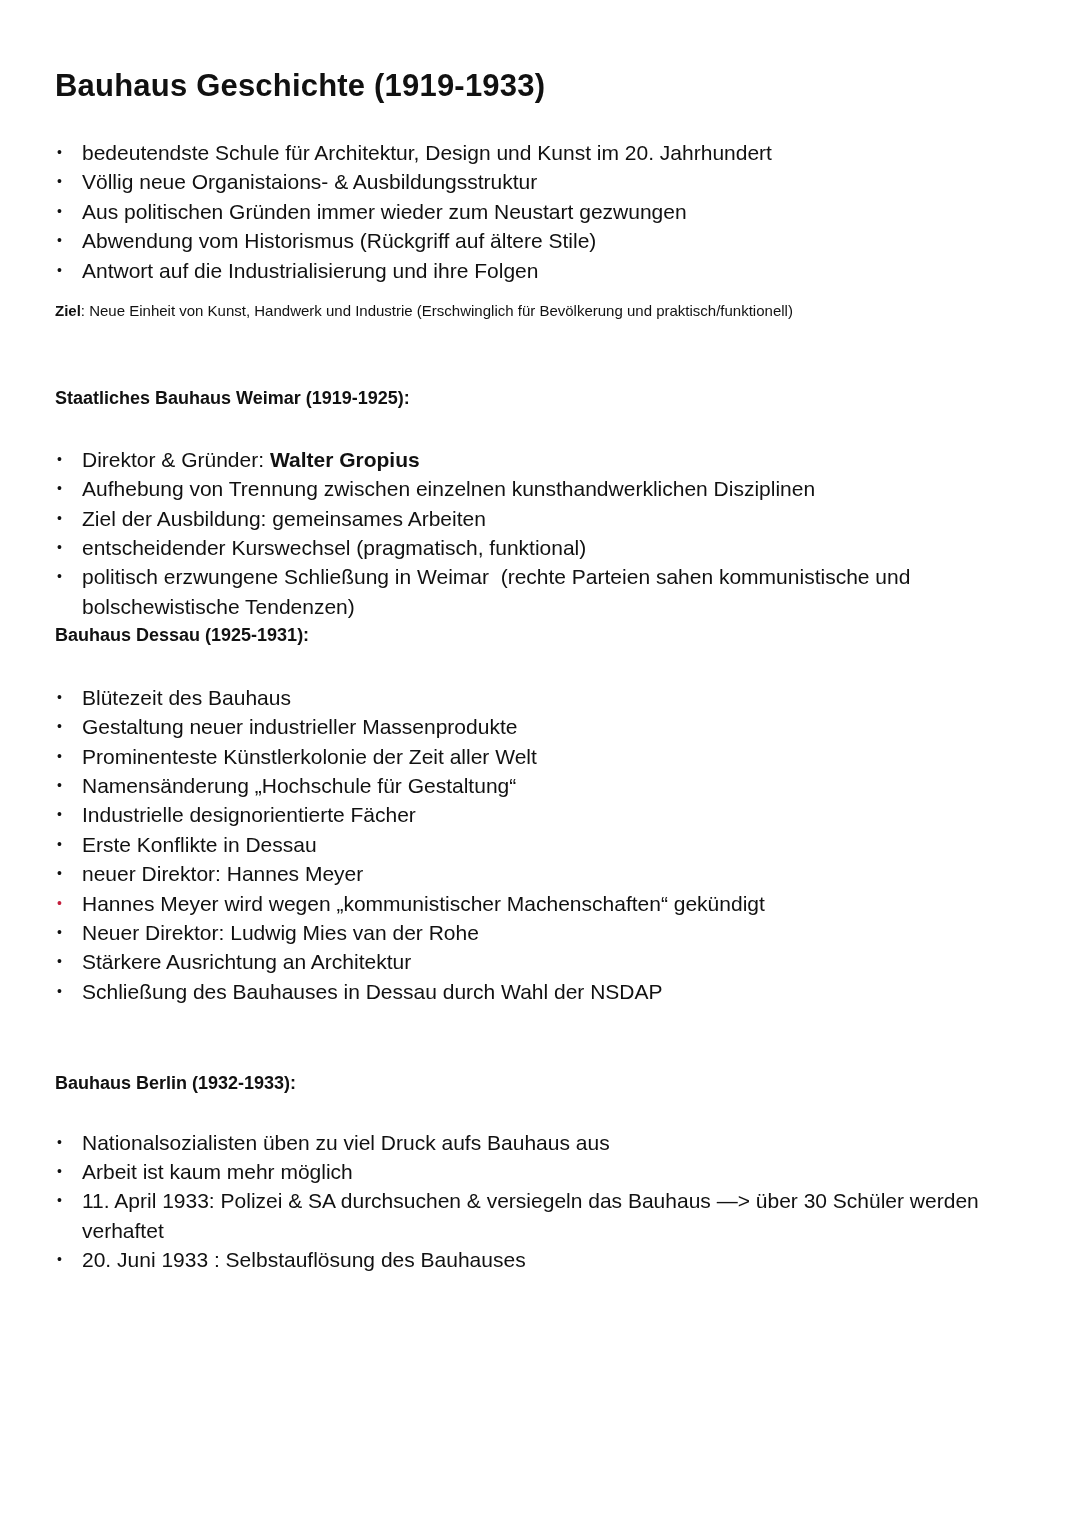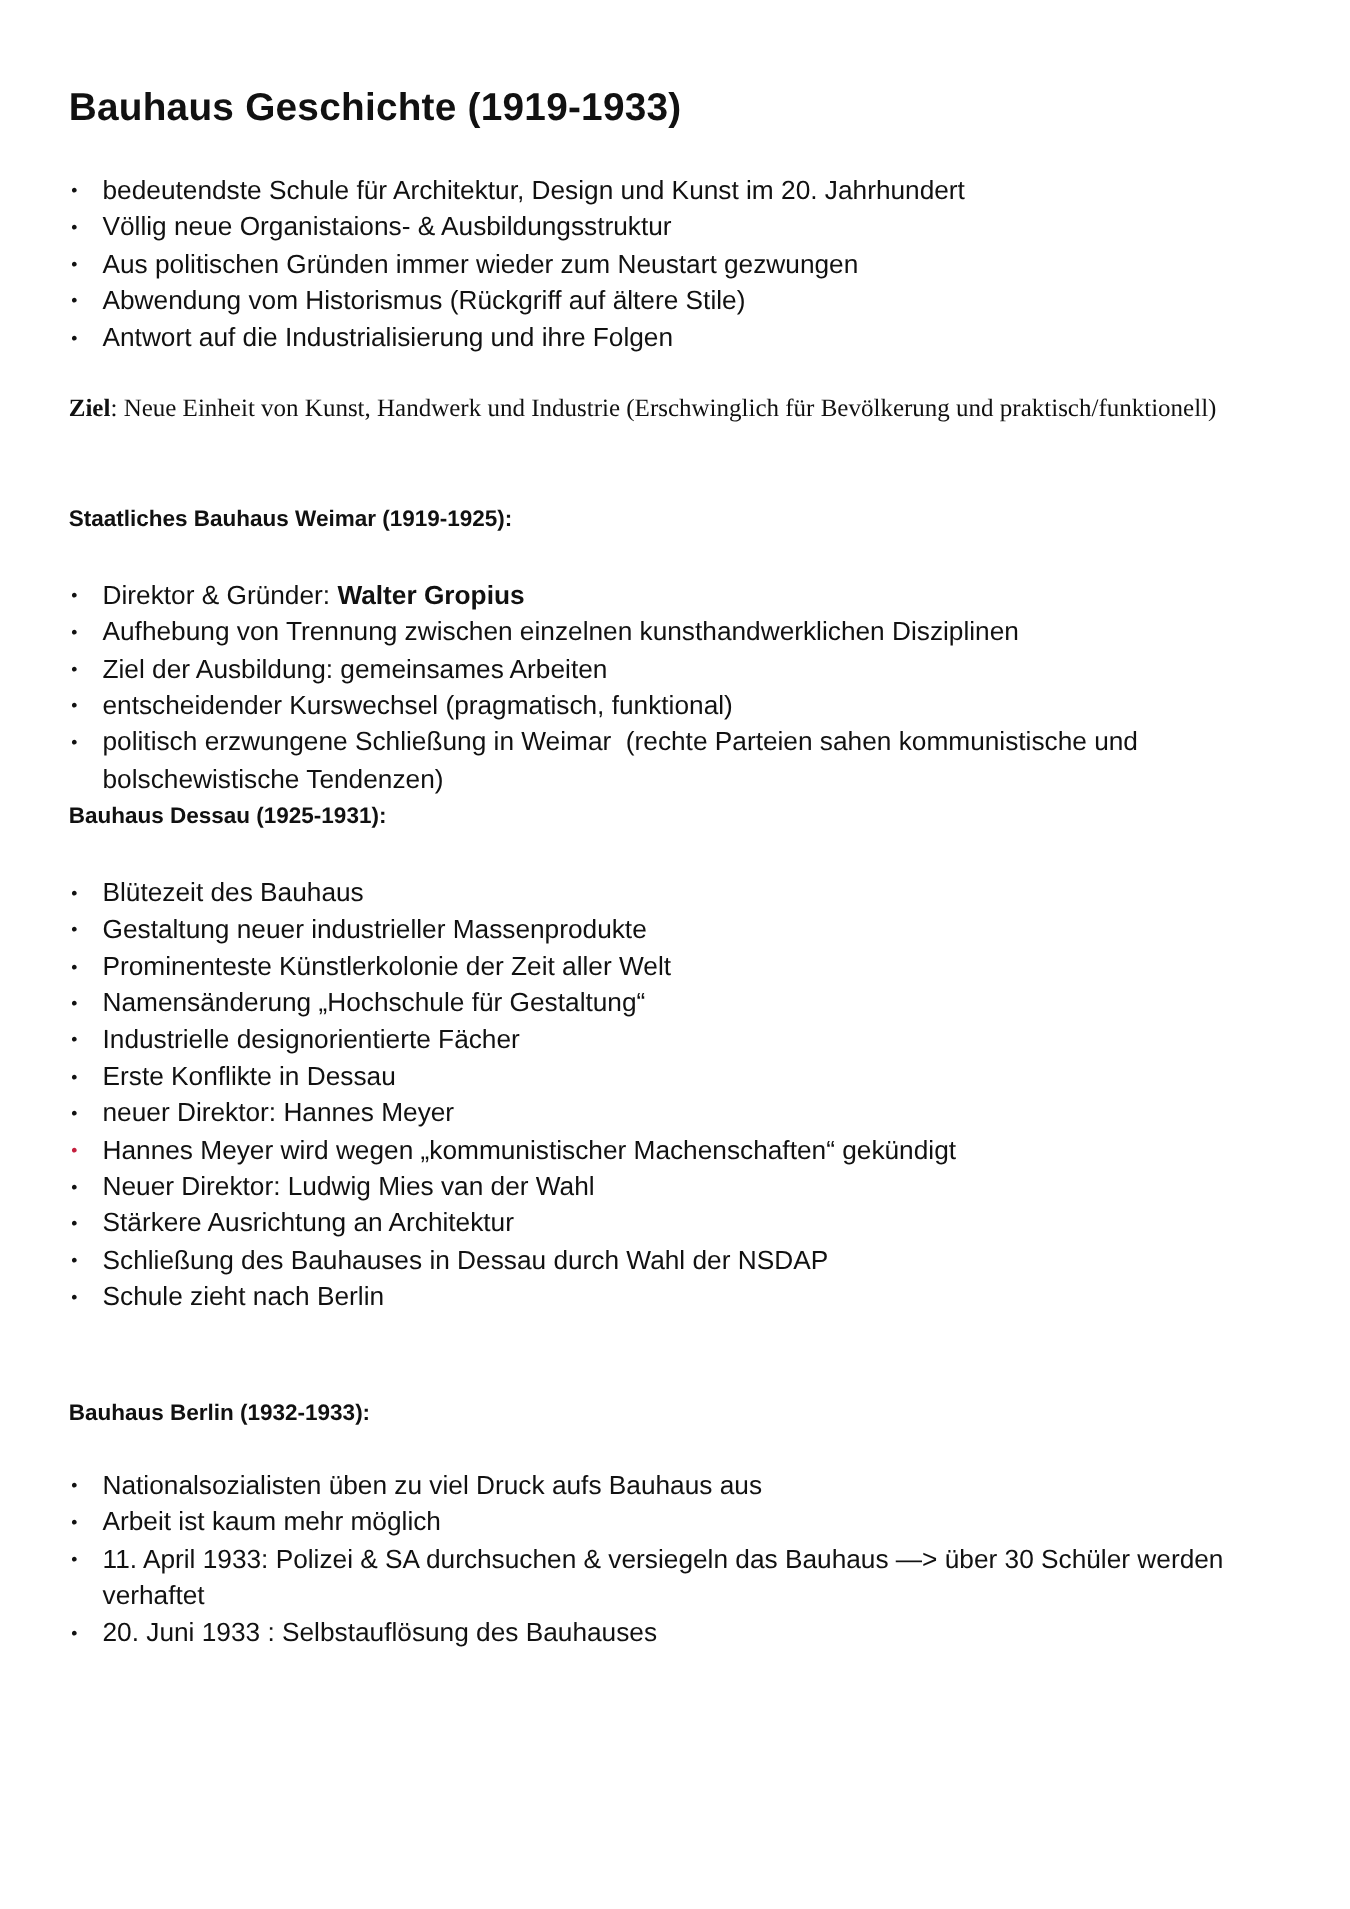--- a/index.html
+++ b/index.html
@@ -48,24 +48,23 @@
     top: 0;
     font-size: 14px;
     line-height: 29.4px;
     color: var(--text, #111111);
   }
   ul.bullet-list li.bullet-red::before {
     color: var(--red-bullet, #c41f3d);
   }
   .li-text, .li-prefix { white-space: pre-wrap; }
   p.goal-line {
-    font-size: 20px;
+    font-size: 15px;
     line-height: 29.4px;
-    margin-top: 28px;
-    font-family: Liberation Serif, serif;
+    margin-top: 11px;
   }
   h2.section-heading {
     font-size: 18px;
     font-weight: 700;
     line-height: 29.4px;
   }
   .sec-weimar h2.section-heading { margin-top: 59px; }
   .sec-weimar ul.bullet-list     { margin-top: 31px; }
   .sec-dessau h2.section-heading { }
   .sec-dessau ul.bullet-list     { }
@@ -106,24 +105,23 @@
     <h2 class="section-heading">Bauhaus Dessau (1925-1931):</h2>
     <ul class="bullet-list">
       <li><span class="li-text">Blütezeit des Bauhaus</span></li>
       <li><span class="li-text">Gestaltung neuer industrieller Massenprodukte</span></li>
       <li><span class="li-text">Prominenteste Künstlerkolonie der Zeit aller Welt</span></li>
       <li><span class="li-text">Namensänderung „Hochschule für Gestaltung“</span></li>
       <li><span class="li-text">Industrielle designorientierte Fächer</span></li>
       <li><span class="li-text">Erste Konflikte in Dessau</span></li>
       <li><span class="li-text">neuer Direktor: Hannes Meyer</span></li>
       <li class="bullet-red"><span class="li-text">Hannes Meyer wird wegen „kommunistischer Machenschaften“ gekündigt</span></li>
-      <li><span class="li-text">Neuer Direktor: Ludwig Mies van der Wahl</span></li>
+      <li><span class="li-text">Neuer Direktor: Ludwig Mies van der Rohe</span></li>
       <li><span class="li-text">Stärkere Ausrichtung an Architektur</span></li>
       <li><span class="li-text">Schließung des Bauhauses in Dessau durch Wahl der NSDAP</span></li>
-      <li><span class="li-text">Schule zieht nach Berlin</span></li>
     </ul>
   </section>
 
   <section class="sec-berlin">
     <h2 class="section-heading">Bauhaus Berlin (1932-1933):</h2>
     <ul class="bullet-list">
       <li><span class="li-text">Nationalsozialisten üben zu viel Druck aufs Bauhaus aus</span></li>
       <li><span class="li-text">Arbeit ist kaum mehr möglich</span></li>
       <li><span class="li-text">11. April 1933: Polizei &amp; SA durchsuchen &amp; versiegeln das Bauhaus —&gt; über 30 Schüler werden verhaftet</span></li>
       <li><span class="li-text">20. Juni 1933 : Selbstauflösung des Bauhauses</span></li>

